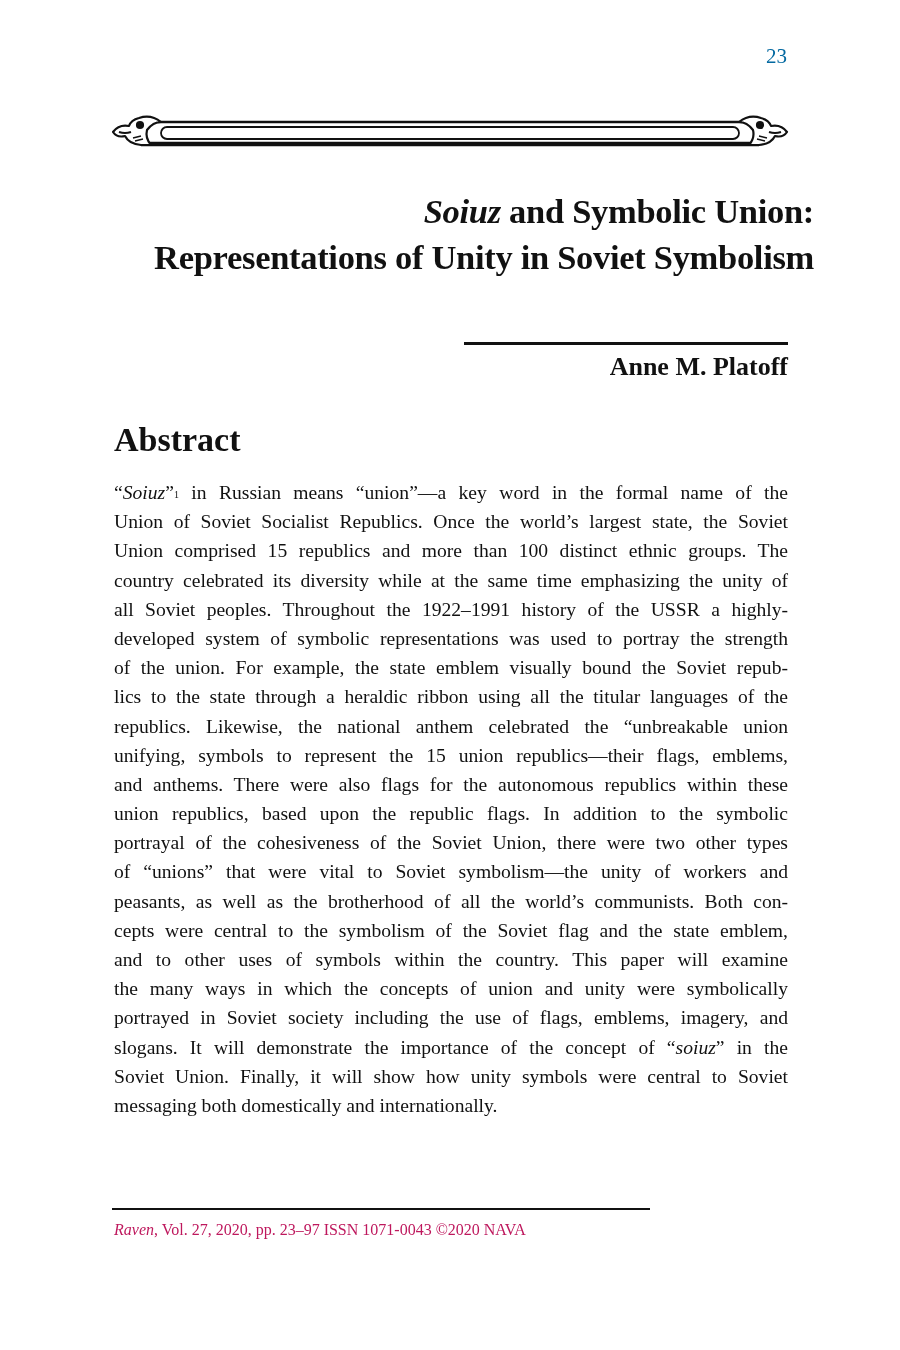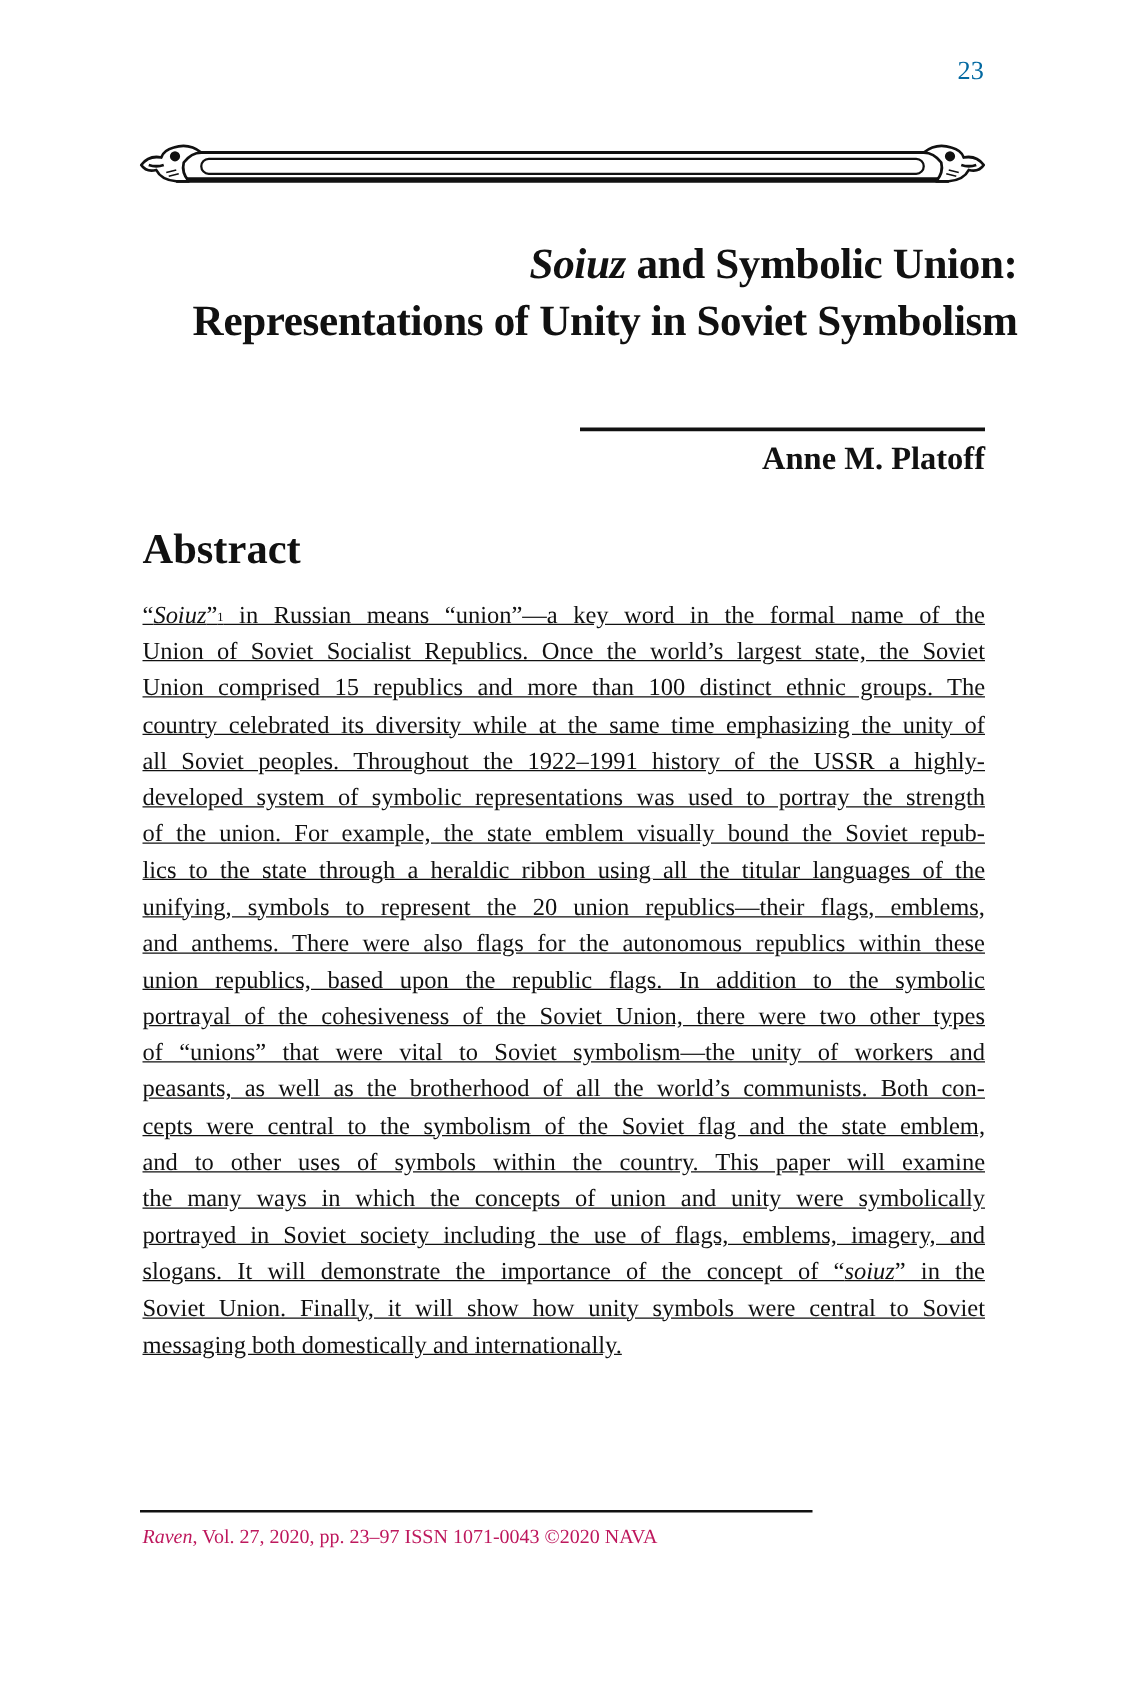--- a/index.html
+++ b/index.html
@@ -6,21 +6,21 @@
   body { width: 900px; height: 1350px; position: relative; overflow: hidden; color: #111; font-family: "Liberation Serif", "DejaVu Serif", serif; }
   .page-number { position: absolute; top: 44px; right: 113px; font-size: 21px; color: #0369a1; }
   .ornament { position: absolute; left: 111px; top: 112px; width: 678px; height: 38px; }
   .title { position: absolute; left: 114px; top: 188px; width: 700px; margin: 0; font-weight: bold; font-size: 34.5px; line-height: 46px; letter-spacing: -0.3px; text-align: right; }
   .title .it { font-style: italic; }
   .title .line { display: block; white-space: nowrap; }
   .author-rule { position: absolute; left: 464px; top: 342px; width: 324px; height: 3px; background: #111; }
   .author { position: absolute; right: 112px; top: 349px; font-weight: bold; font-size: 26px; line-height: 36px; white-space: nowrap; }
   .abstract-heading { position: absolute; left: 114px; top: 422px; margin: 0; font-weight: bold; font-size: 34px; line-height: 36px; }
   .abstract-body { position: absolute; left: 114px; top: 478px; width: 674px; font-size: 19.6px; line-height: 29.2px; }
-  .abstract-body .ln { display: block; white-space: nowrap; text-align: justify; text-align-last: justify; height: 29.2px; text-decoration: underline; }
+  .abstract-body .ln { display: block; white-space: nowrap; text-align: justify; text-align-last: justify; height: 29.2px; }
   .abstract-body .ln.last { text-align-last: left; }
   .abstract-body i { font-style: italic; }
   .abstract-body sup { font-size: 10px; vertical-align: top; position: relative; top: 2px; }
   .foot-rule { position: absolute; left: 112px; top: 1208px; width: 538px; height: 1.5px; background: #111; }
   .footer { position: absolute; left: 114px; top: 1220px; font-size: 16px; line-height: 20px; color: #be185d; white-space: nowrap; }
   .footer i { font-style: italic; }
 </style>
 </head>
 <body>
 
@@ -60,21 +60,22 @@
 
 <div class="abstract-body">
   <span class="ln"><span>“</span><i>Soiuz</i><span>”</span><sup>1</sup><span> in Russian means “union”—a key word in the formal name of the</span></span>
   <span class="ln">Union of Soviet Socialist Republics.  Once the world’s largest state, the Soviet</span>
   <span class="ln">Union comprised 15 republics and more than 100 distinct ethnic groups.  The</span>
   <span class="ln">country celebrated its diversity while at the same time emphasizing the unity of</span>
   <span class="ln">all Soviet peoples.  Throughout the 1922–1991 history of the USSR a highly-</span>
   <span class="ln">developed system of symbolic representations was used to portray the strength</span>
   <span class="ln">of the union.  For example, the state emblem visually bound the Soviet repub-</span>
   <span class="ln">lics to the state through a heraldic ribbon using all the titular languages of the</span>
-  <span class="ln">unifying, symbols to represent the 20 union republics—their flags, emblems,</span>
+  <span class="ln">republics.  Likewise, the national anthem celebrated the “unbreakable union</span>
+  <span class="ln">unifying, symbols to represent the 15 union republics—their flags, emblems,</span>
   <span class="ln">and anthems.  There were also flags for the autonomous republics within these</span>
   <span class="ln">union republics, based upon the republic flags.  In addition to the symbolic</span>
   <span class="ln">portrayal of the cohesiveness of the Soviet Union, there were two other types</span>
   <span class="ln">of “unions” that were vital to Soviet symbolism—the unity of workers and</span>
   <span class="ln">peasants, as well as the brotherhood of all the world’s communists.  Both con-</span>
   <span class="ln">cepts were central to the symbolism of the Soviet flag and the state emblem,</span>
   <span class="ln">and to other uses of symbols within the country.  This paper will examine</span>
   <span class="ln">the many ways in which the concepts of union and unity were symbolically</span>
   <span class="ln">portrayed in Soviet society including the use of flags, emblems, imagery, and</span>
   <span class="ln"><span>slogans.  It will demonstrate the importance of the concept of “</span><i>soiuz</i><span>” in the</span></span>

